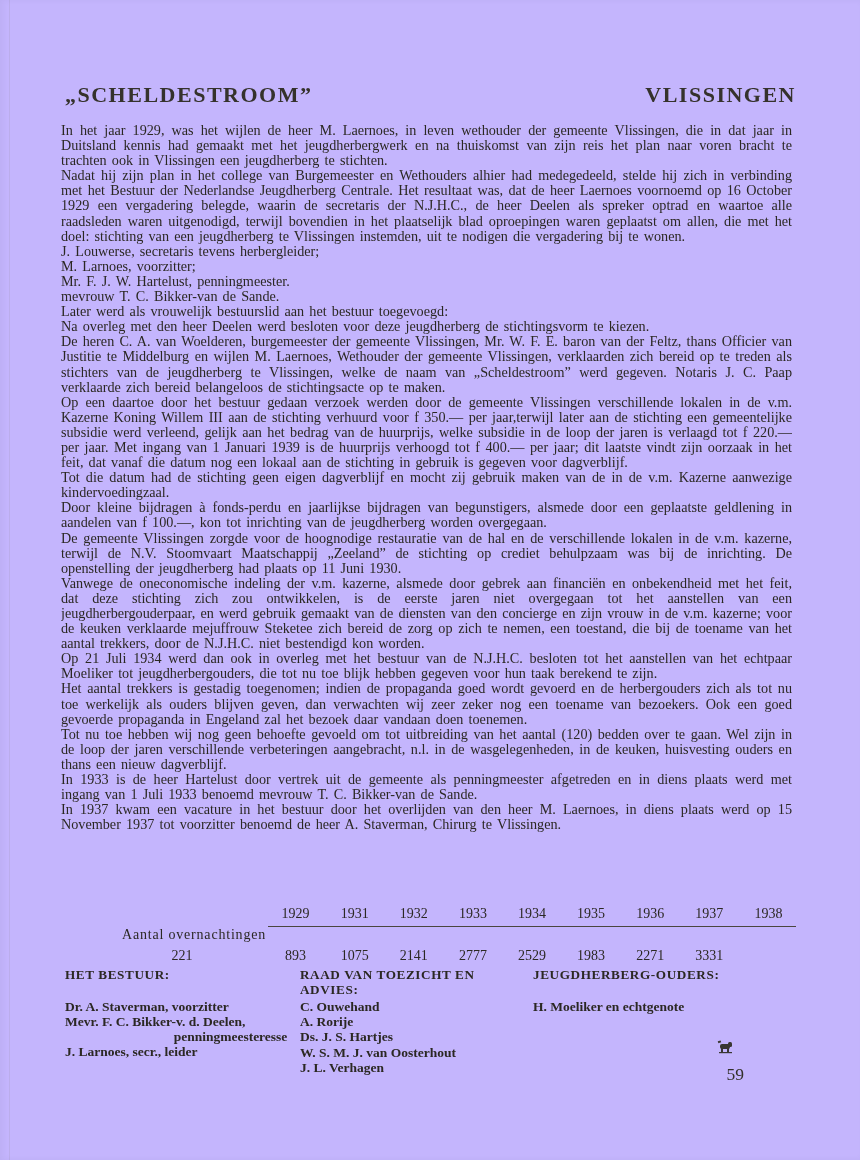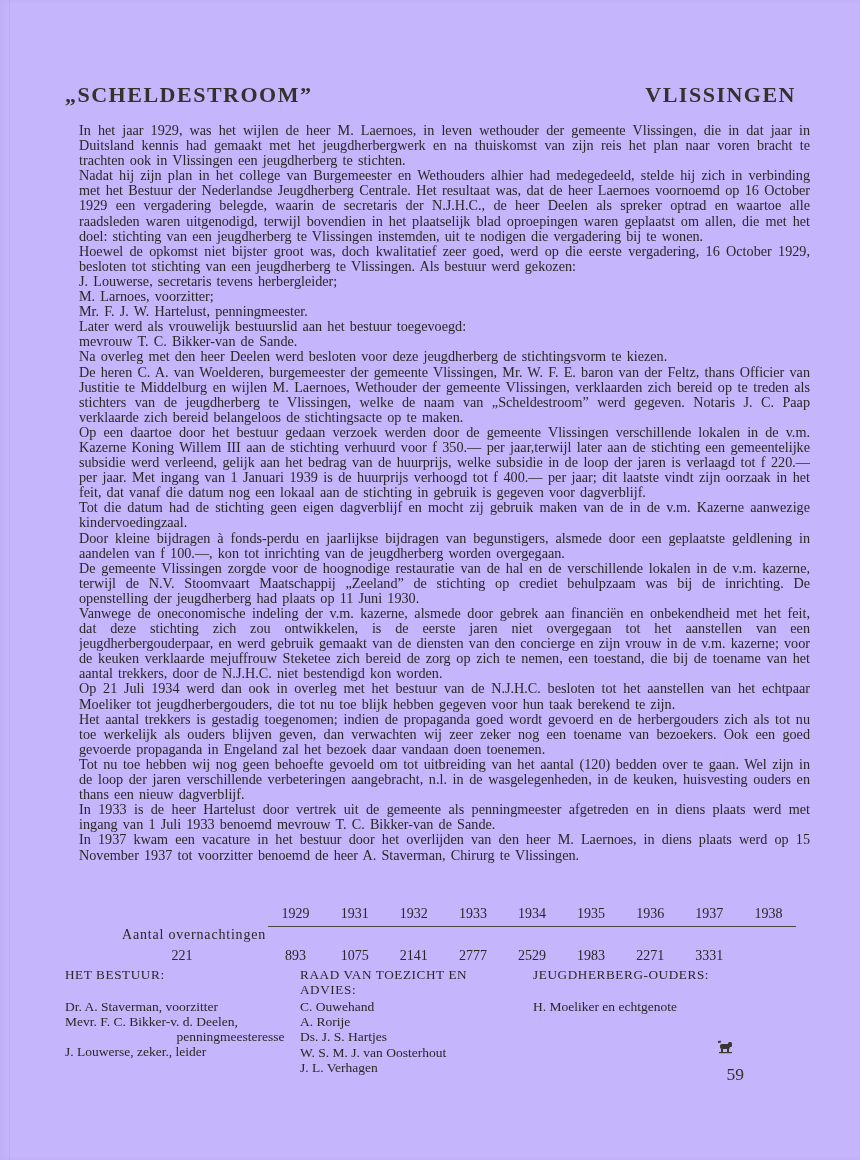--- a/index.html
+++ b/index.html
@@ -14,21 +14,21 @@
   }
   .header-row{
     position:absolute;left:65px;top:82px;width:731px;
     display:flex;justify-content:space-between;align-items:baseline;
   }
   .doc-title{
     font-size:22px;font-weight:bold;letter-spacing:1.5px;
     color:#35322c;
   }
   .body-text{
-    position:absolute;left:79px;top:123px;width:731px;height:780px;
+    position:absolute;left:61px;top:123px;width:731px;height:780px;
     font-size:14.2px;line-height:15.1px;
     text-align:justify;word-spacing:1.6px;
     overflow:hidden;
   }
   .body-text p{margin:0;padding:0;}
   .stats-table{
     position:absolute;left:98px;top:904px;width:700px;
     display:grid;
     grid-template-columns:168px repeat(9,1fr);
     font-size:14px;
@@ -38,21 +38,21 @@
   }
   .stats-table .label-cell{
     text-align:right;padding-left:4px;letter-spacing:0.8px;
   }
   .stats-table .rule{
     grid-column:2 / -1;
     border-top:1.3px solid #4a463f;
     height:0;margin:1px 2px 2px 2px;
   }
   .staff-section{position:absolute;top:968px;left:0;width:860px;font-size:13.5px;}
-  .staff-col{position:absolute;top:0;}
+  .staff-col{position:absolute;top:0;font-weight:bold;}
   .staff-col.col-1{left:65px;width:235px;}
   .staff-col.col-2{left:300px;width:178px;}
   .staff-col.col-3{left:533px;width:245px;}
   .staff-heading{
     font-size:13.2px;letter-spacing:0.6px;margin:0 0 16px 0;
     line-height:14.5px;
   }
   .staff-col.col-2 .staff-heading{margin-bottom:2px;}
   .staff-line{margin:0;line-height:15.2px;white-space:nowrap;}
   .staff-line.indent{padding-left:96px;text-align:center;}
@@ -75,26 +75,25 @@
   <div class="scan-edge"></div>
 
   <div class="header-row">
     <span class="doc-title">„SCHELDESTROOM”</span>
     <span class="doc-title">VLISSINGEN</span>
   </div>
 
   <div class="body-text">
     <p>In het jaar 1929, was het wijlen de heer M. Laernoes, in leven wethouder der gemeente Vlissingen, die in dat jaar in Duitsland kennis had gemaakt met het jeugdherbergwerk en na thuiskomst van zijn reis het plan naar voren bracht te trachten ook in Vlissingen een jeugdherberg te stichten.</p>
     <p>Nadat hij zijn plan in het college van Burgemeester en Wethouders alhier had medegedeeld, stelde hij zich in verbinding met het Bestuur der Nederlandse Jeugdherberg Centrale. Het resultaat was, dat de heer Laernoes voornoemd op 16 October 1929 een vergadering belegde, waarin de secretaris der N.J.H.C., de heer Deelen als spreker optrad en waartoe alle raadsleden waren uitgenodigd, terwijl bovendien in het plaatselijk blad oproepingen waren geplaatst om allen, die met het doel: stichting van een jeugdherberg te Vlissingen instemden, uit te nodigen die vergadering bij te wonen.</p>
-    <p>Hoewel de opkomst niet bijster groot was, doch kwalitatief zeer goed, werd op die eerste vergadering, 16 October 1929, besloten tot stichting van een jeugdherberg te Vlissingen. Als bestuur werd gekozen:</p>
     <p>J. Louwerse, secretaris tevens herbergleider;</p>
     <p>M. Larnoes, voorzitter;</p>
     <p>Mr. F. J. W. Hartelust, penningmeester.</p>
+    <p>mevrouw T. C. Bikker-van de Sande.</p>
     <p>Later werd als vrouwelijk bestuurslid aan het bestuur toegevoegd:</p>
-    <p>mevrouw T. C. Bikker-van de Sande.</p>
     <p>Na overleg met den heer Deelen werd besloten voor deze jeugdherberg de stichtingsvorm te kiezen.</p>
     <p>De heren C. A. van Woelderen, burgemeester der gemeente Vlissingen, Mr. W. F. E. baron van der Feltz, thans Officier van Justitie te Middelburg en wijlen M. Laernoes, Wethouder der gemeente Vlissingen, verklaarden zich bereid op te treden als stichters van de jeugdherberg te Vlissingen, welke de naam van „Scheldestroom” werd gegeven. Notaris J. C. Paap verklaarde zich bereid belangeloos de stichtingsacte op te maken.</p>
     <p>Op een daartoe door het bestuur gedaan verzoek werden door de gemeente Vlissingen verschillende lokalen in de v.m. Kazerne Koning Willem III aan de stichting verhuurd voor f 350.— per jaar,terwijl later aan de stichting een gemeentelijke subsidie werd verleend, gelijk aan het bedrag van de huurprijs, welke subsidie in de loop der jaren is verlaagd tot f 220.— per jaar. Met ingang van 1 Januari 1939 is de huurprijs verhoogd tot f 400.— per jaar; dit laatste vindt zijn oorzaak in het feit, dat vanaf die datum nog een lokaal aan de stichting in gebruik is gegeven voor dagverblijf.</p>
     <p>Tot die datum had de stichting geen eigen dagverblijf en mocht zij gebruik maken van de in de v.m. Kazerne aanwezige kindervoedingzaal.</p>
     <p>Door kleine bijdragen à fonds-perdu en jaarlijkse bijdragen van begunstigers, alsmede door een geplaatste geldlening in aandelen van f 100.—, kon tot inrichting van de jeugdherberg worden overgegaan.</p>
     <p>De gemeente Vlissingen zorgde voor de hoognodige restauratie van de hal en de verschillende lokalen in de v.m. kazerne, terwijl de N.V. Stoomvaart Maatschappij „Zeeland” de stichting op crediet behulpzaam was bij de inrichting. De openstelling der jeugdherberg had plaats op 11 Juni 1930.</p>
     <p>Vanwege de oneconomische indeling der v.m. kazerne, alsmede door gebrek aan financiën en onbekendheid met het feit, dat deze stichting zich zou ontwikkelen, is de eerste jaren niet overgegaan tot het aanstellen van een jeugdherbergouderpaar, en werd gebruik gemaakt van de diensten van den concierge en zijn vrouw in de v.m. kazerne; voor de keuken verklaarde mejuffrouw Steketee zich bereid de zorg op zich te nemen, een toestand, die bij de toename van het aantal trekkers, door de N.J.H.C. niet bestendigd kon worden.</p>
     <p>Op 21 Juli 1934 werd dan ook in overleg met het bestuur van de N.J.H.C. besloten tot het aanstellen van het echtpaar Moeliker tot jeugdherbergouders, die tot nu toe blijk hebben gegeven voor hun taak berekend te zijn.</p>
     <p>Het aantal trekkers is gestadig toegenomen; indien de propaganda goed wordt gevoerd en de herbergouders zich als tot nu toe werkelijk als ouders blijven geven, dan verwachten wij zeer zeker nog een toename van bezoekers. Ook een goed gevoerde propaganda in Engeland zal het bezoek daar vandaan doen toenemen.</p>
     <p>Tot nu toe hebben wij nog geen behoefte gevoeld om tot uitbreiding van het aantal (120) bedden over te gaan. Wel zijn in de loop der jaren verschillende verbeteringen aangebracht, n.l. in de wasgelegenheden, in de keuken, huisvesting ouders en thans een nieuw dagverblijf.</p>
@@ -126,21 +125,21 @@
     <div class="cell">2271</div>
     <div class="cell">3331</div>
   </div>
 
   <div class="staff-section">
     <div class="staff-col col-1">
       <p class="staff-heading">HET BESTUUR:</p>
       <p class="staff-line">Dr. A. Staverman, voorzitter</p>
       <p class="staff-line">Mevr. F. C. Bikker-v. d. Deelen,</p>
       <p class="staff-line indent">penningmeesteresse</p>
-      <p class="staff-line">J. Louwerse, zeker., leider</p>
+      <p class="staff-line">J. Larnoes, secr., leider</p>
     </div>
     <div class="staff-col col-2">
       <p class="staff-heading">RAAD VAN TOEZICHT EN ADVIES:</p>
       <p class="staff-line">C. Ouwehand</p>
       <p class="staff-line">A. Rorije</p>
       <p class="staff-line">Ds. J. S. Hartjes</p>
       <p class="staff-line">W. S. M. J. van Oosterhout</p>
       <p class="staff-line">J. L. Verhagen</p>
     </div>
     <div class="staff-col col-3">

